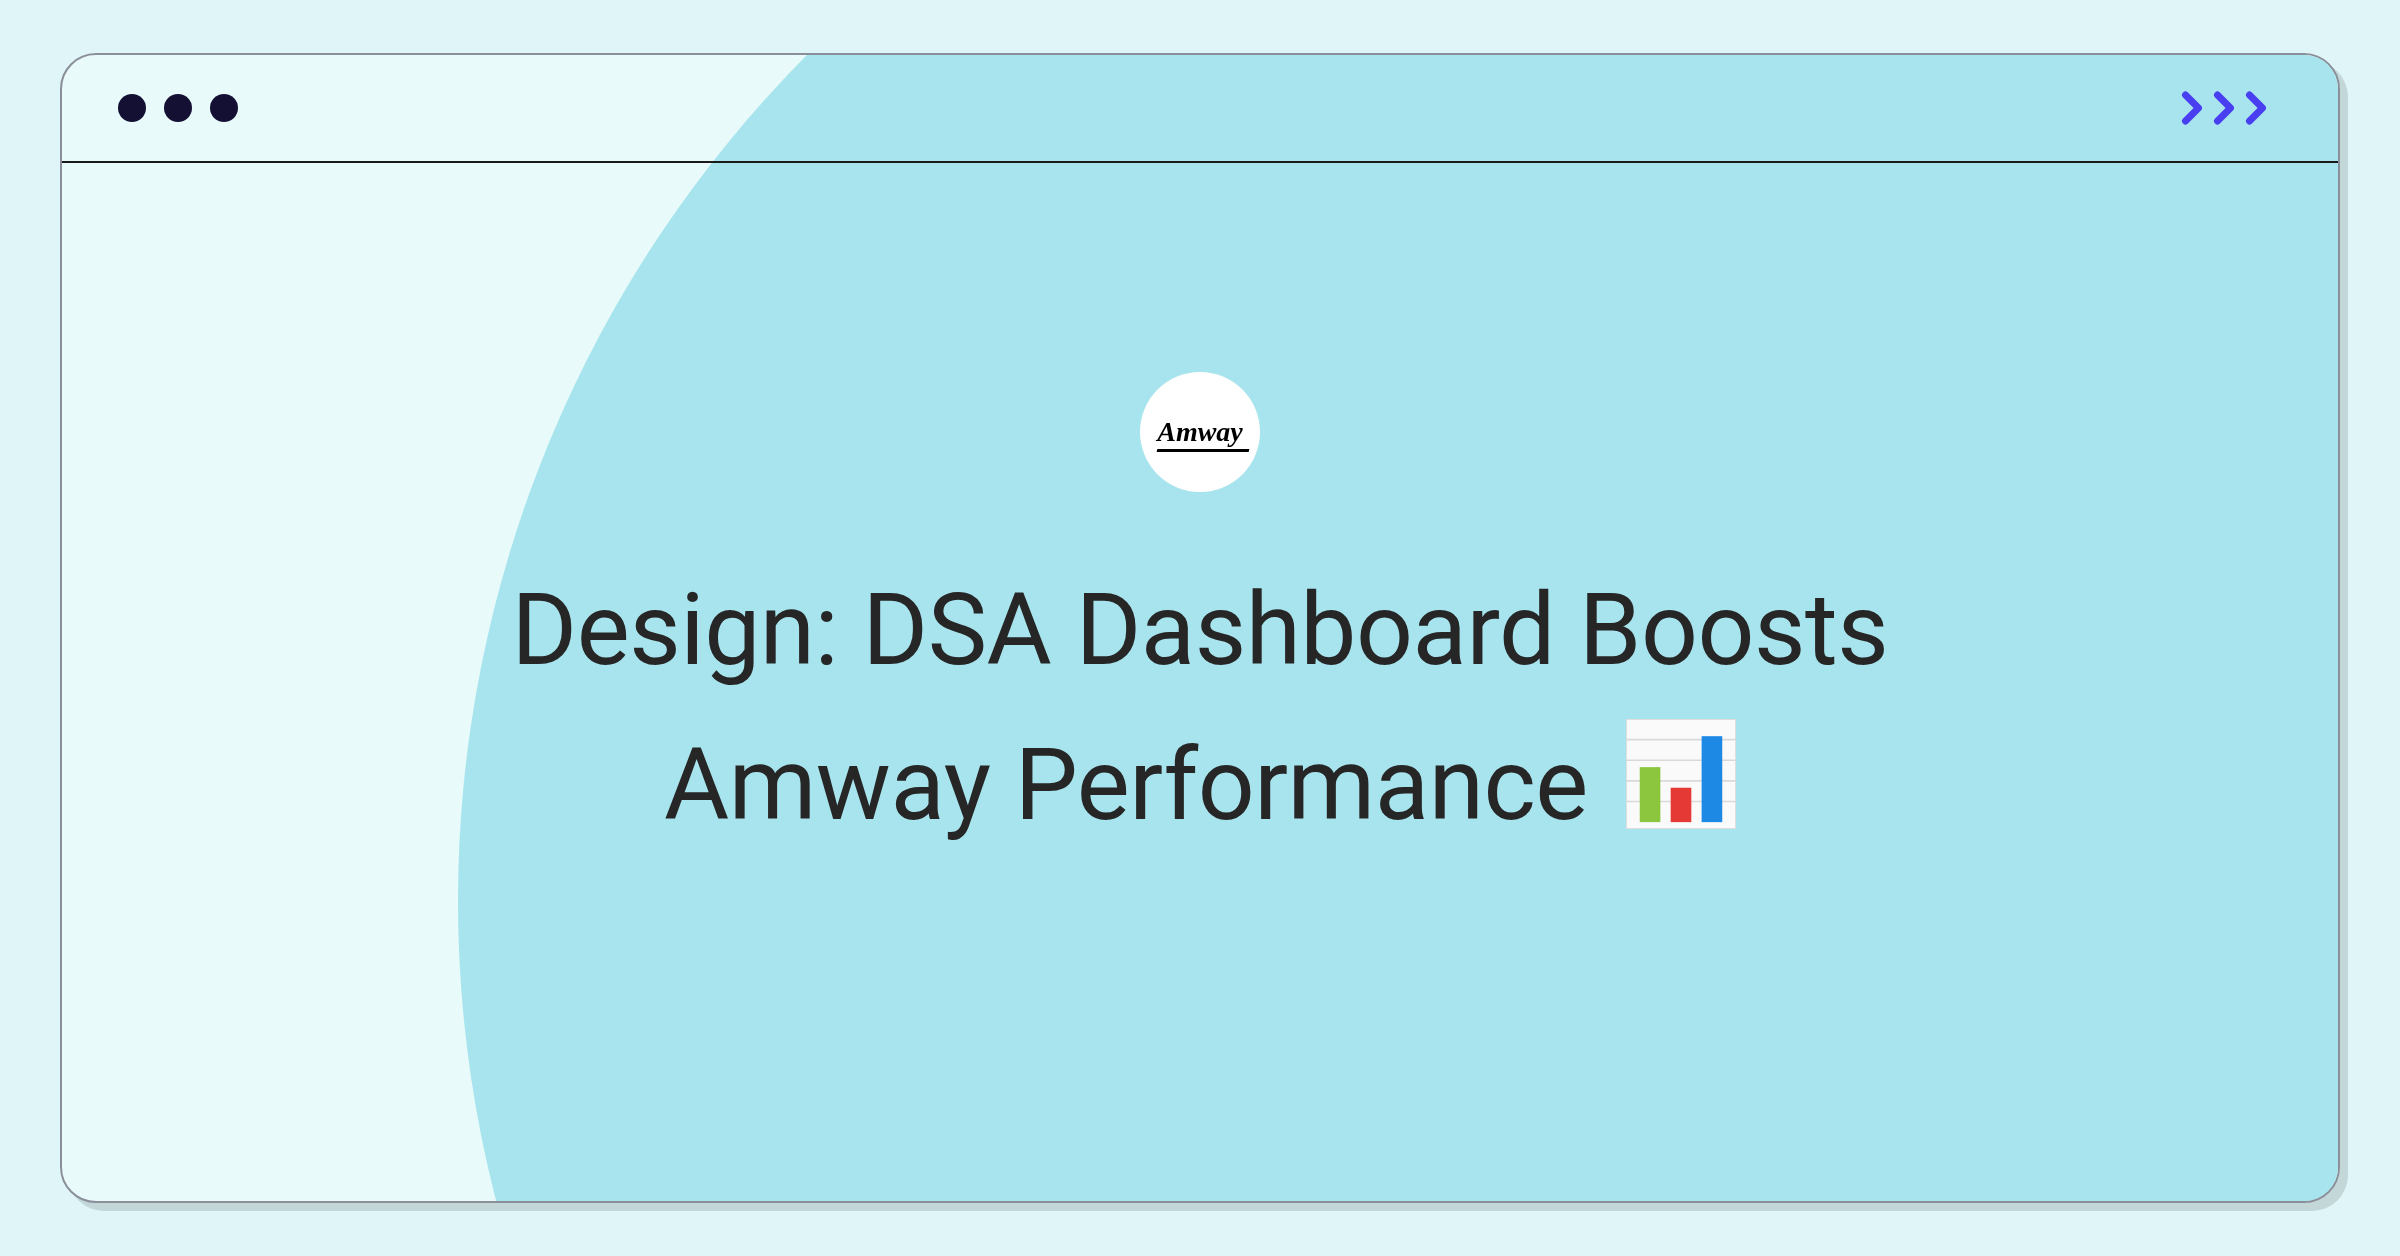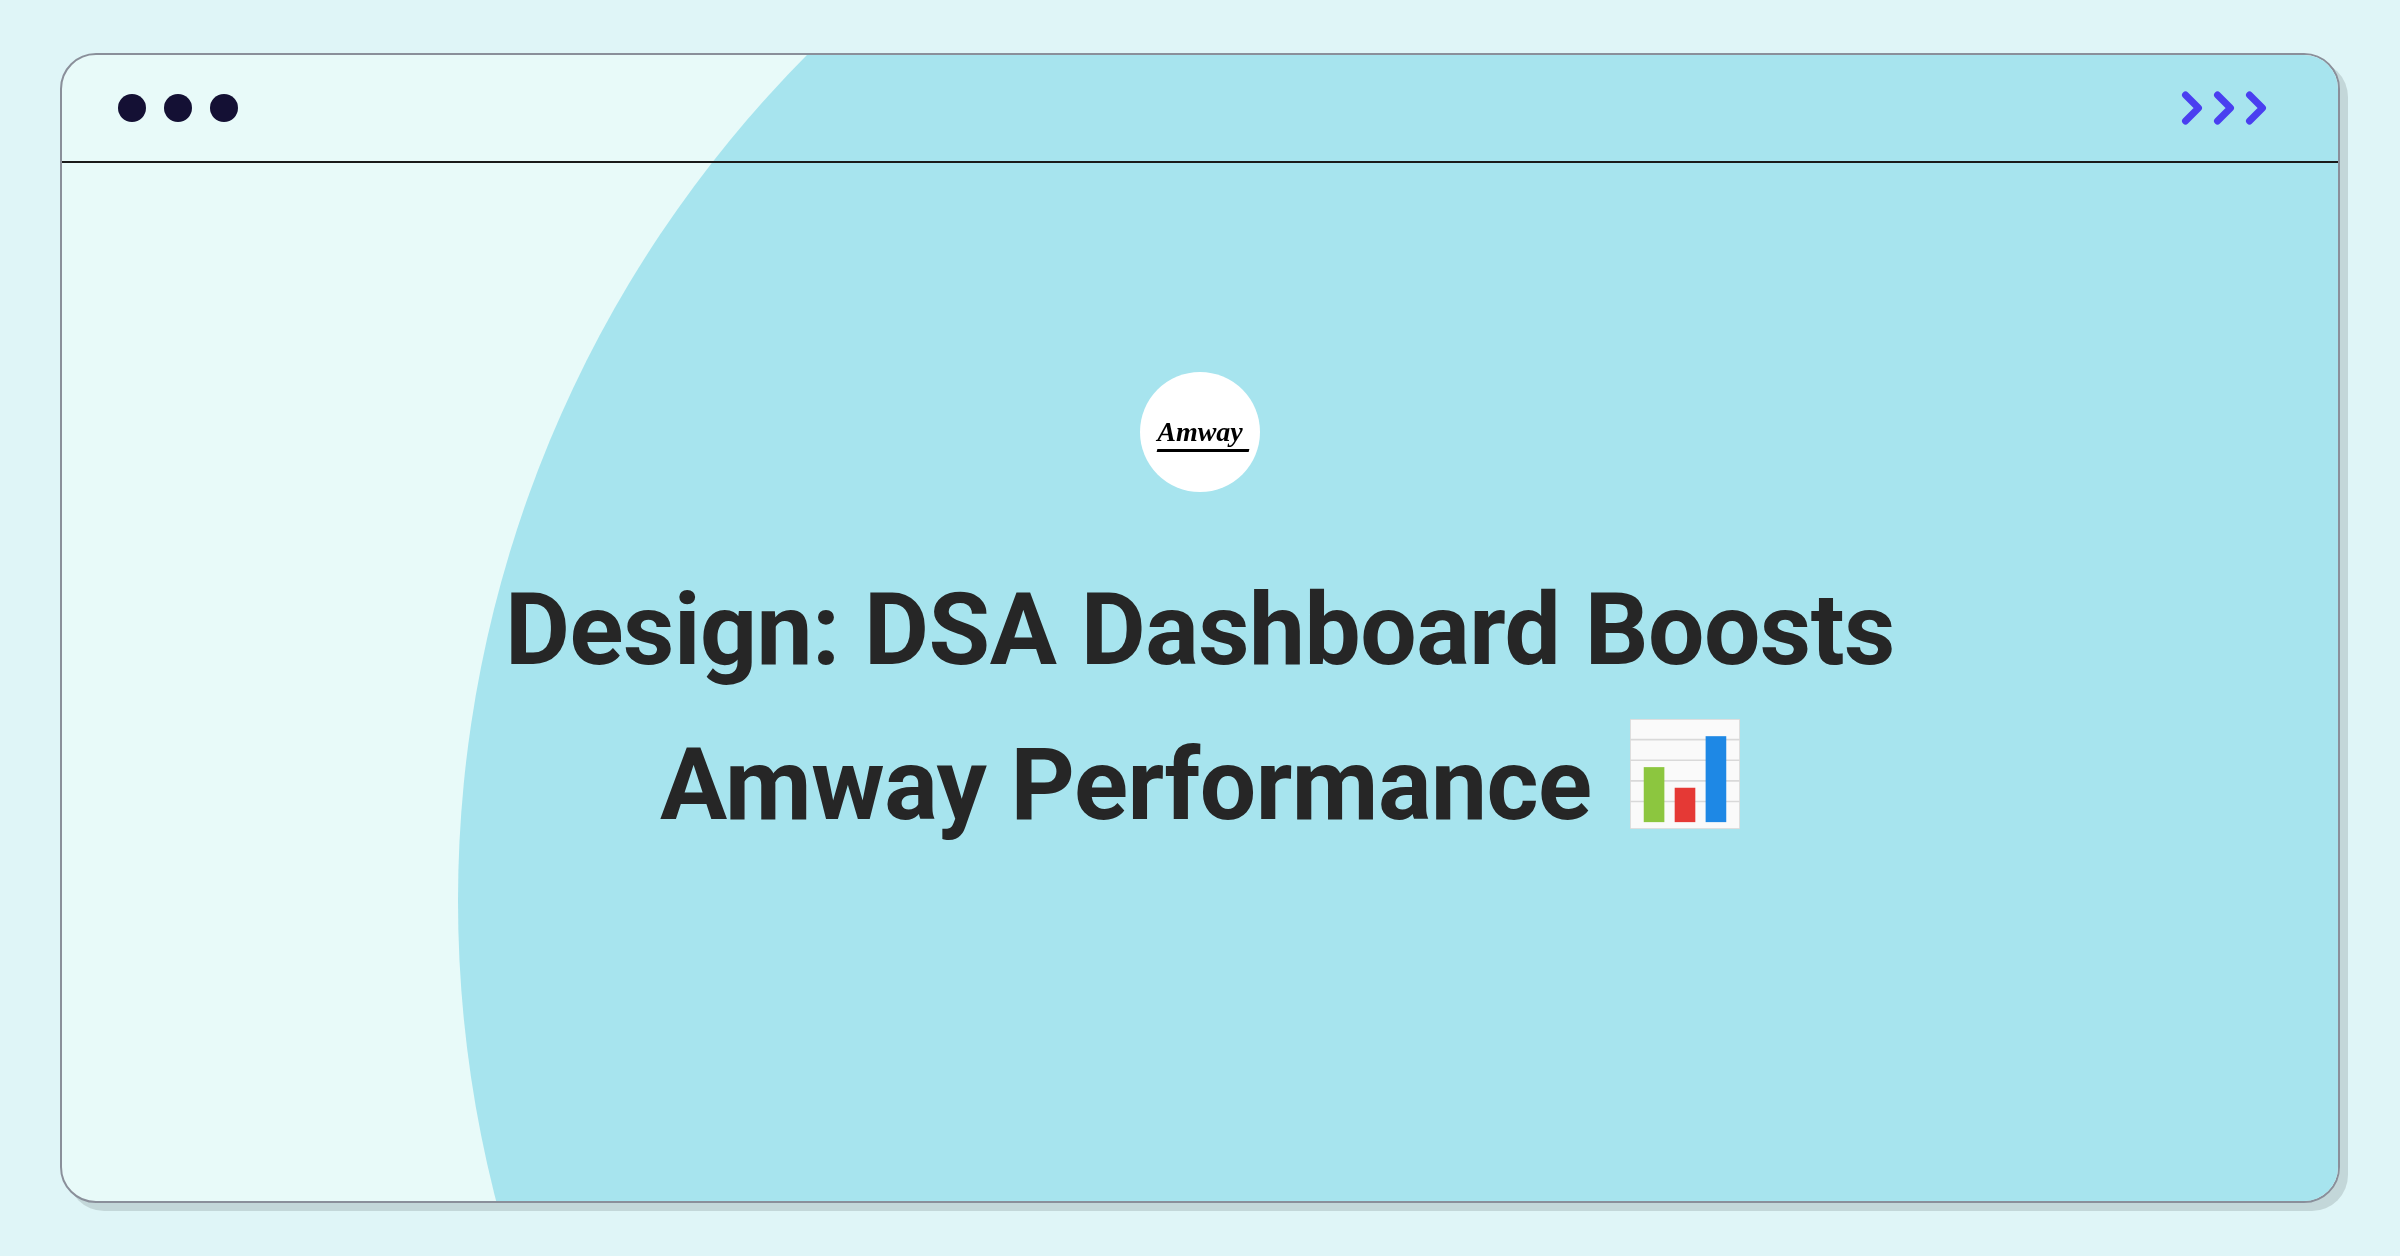--- a/index.html
+++ b/index.html
@@ -84,21 +84,21 @@
 .logo-text::after {
   content: "";
   position: absolute;
   left: 0; right: -6px; bottom: -4px;
   height: 3px;
   background: #000;
   transform: skewX(-14deg);
 }
 .headline {
   text-align: center;
-  font-weight: 700;
+  font-weight: 400;
   font-size: 100px;
   line-height: 1.55;
   color: #262626;
   letter-spacing: -0.5px;
   max-width: 1900px;
 }
 .chart-emoji {
   display: inline-block;
   vertical-align: -10px;
   margin-left: 14px;

